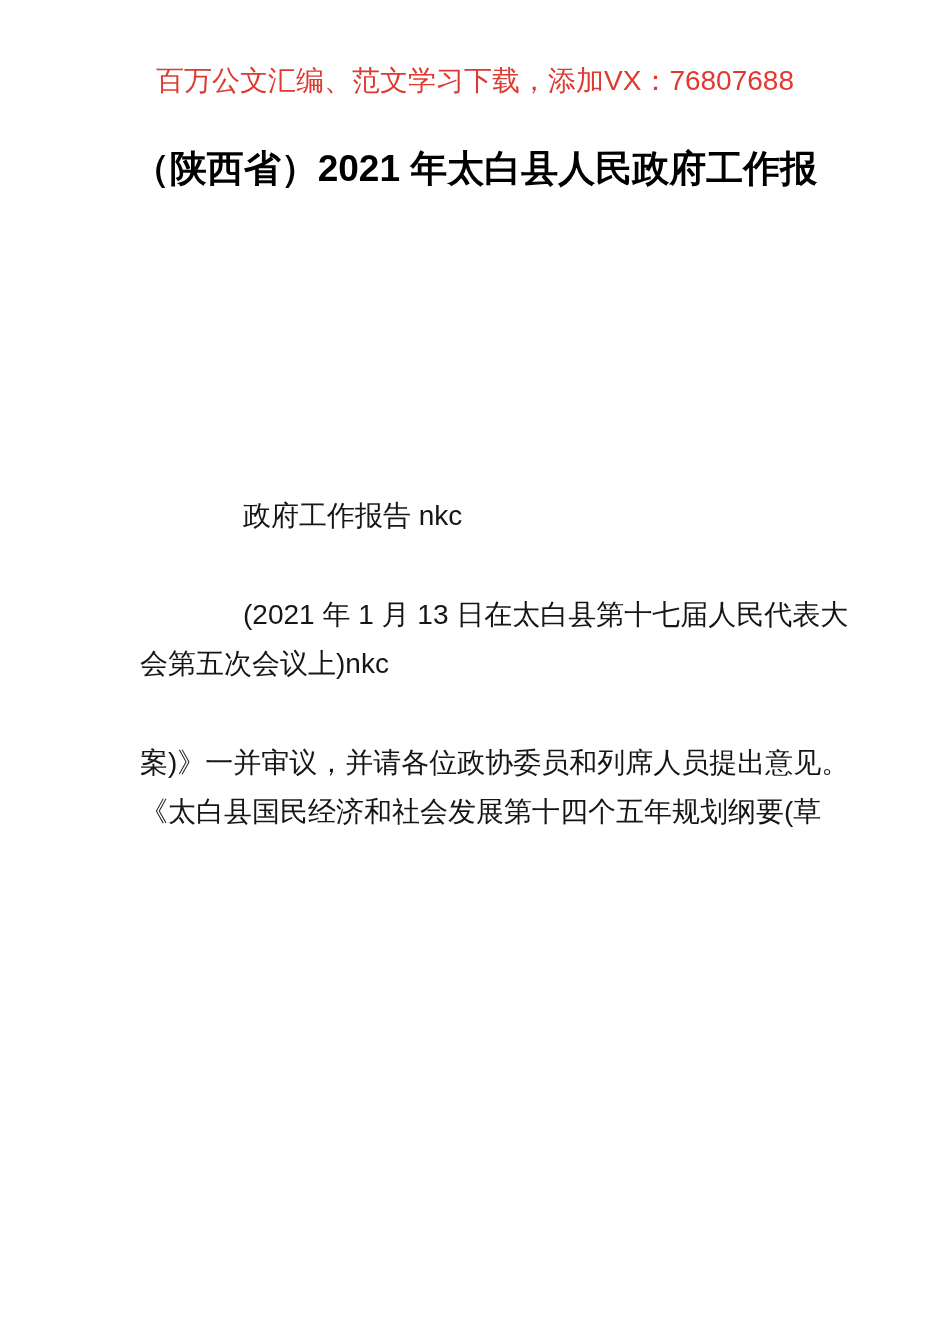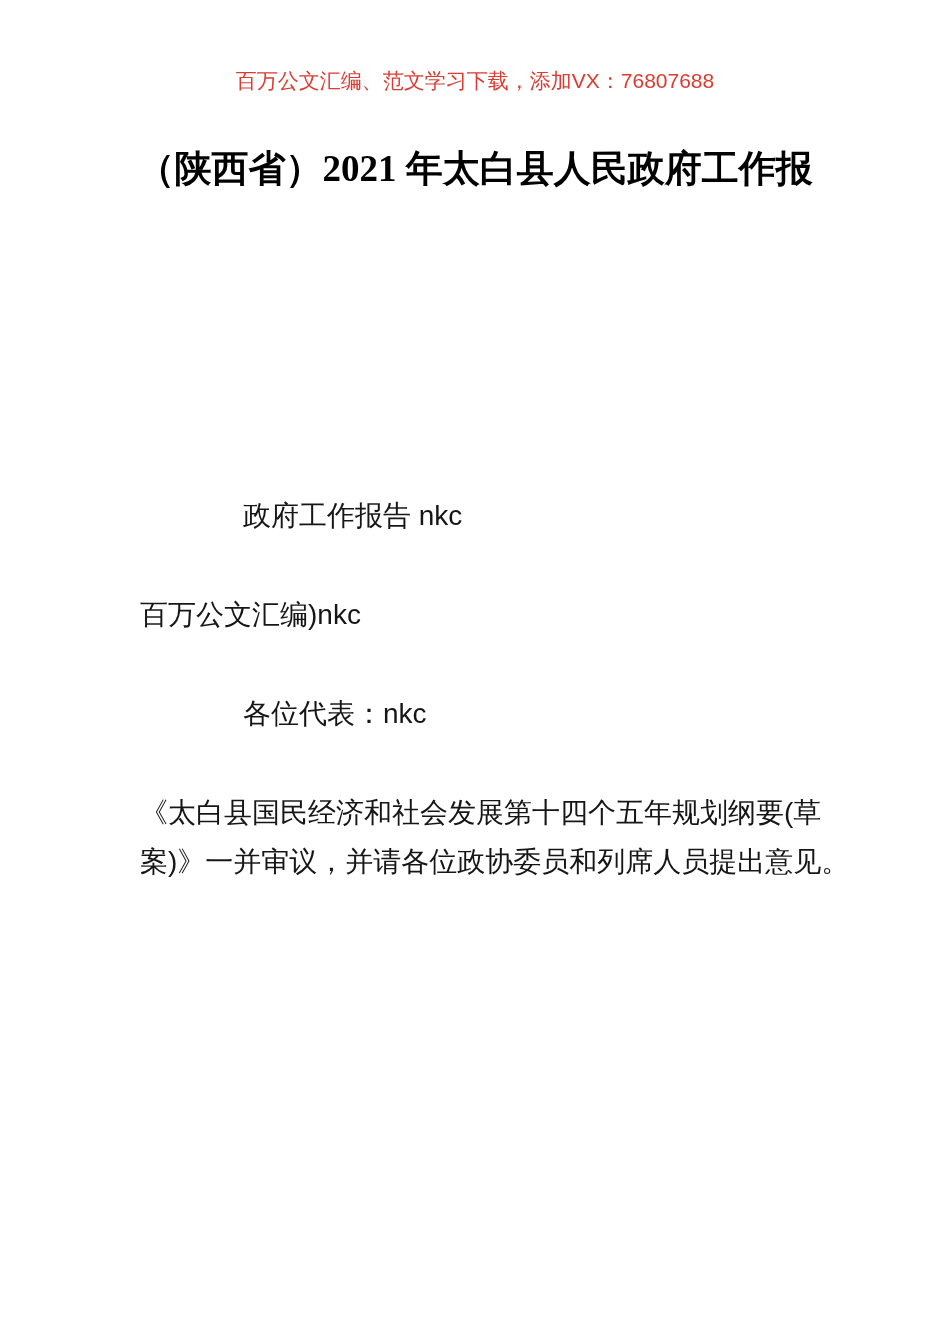--- a/index.html
+++ b/index.html
@@ -13,38 +13,38 @@
   .page {
     position: relative;
     width: 950px;
     height: 1344px;
     background: #ffffff;
   }
   
   .notice {
     margin-top: 66px;
     text-align: center;
-    font-size: 21px;
+    font-size: 28px;
     line-height: 30px;
     color: #dd3b31;
     white-space: pre;
   }
   
   .title {
     margin: 46px 0 0 0;
     padding: 0;
     text-align: center;
     font-size: 37px;
     line-height: 54px;
     font-weight: 700;
     color: #000000;
   }
   .t-line { white-space: pre; }
   .t-num {
-    font-family: Liberation Serif, serif;
+    font-family: Liberation Sans, sans-serif;
     font-weight: 700;
   }
   
   .bodytext {
     margin: 295px 120px 0 140px;
     font-size: 28px;
     line-height: 49px;
     color: #161616;
   }
   .para { margin: 0 0 50px 0; padding: 0; }
@@ -62,28 +62,26 @@
     <div class="t-line"><span>（陕西省）</span><span class="t-num">2021 </span><span>年太白县人民政府工作报</span></div>
   </h1>
 
   <div class="bodytext">
 
     <p class="para">
       <span class="line first">政府工作报告 nkc</span>
     </p>
 
     <p class="para">
-      <span class="line">百万公文汇编)nkc</span>
+      <span class="line first">(2021 年 1 月 13 日在太白县第十七届人民代表大</span>
+      <span class="line">会第五次会议上)nkc</span>
     </p>
 
 
-    <p class="para">
-      <span class="line first">各位代表：nkc</span>
-    </p>
 
     <p class="para">
+      <span class="line">案)》一并审议，并请各位政协委员和列席人员提出意见。</span>
       <span class="line">《太白县国民经济和社会发展第十四个五年规划纲要(草</span>
-      <span class="line">案)》一并审议，并请各位政协委员和列席人员提出意见。</span>
     </p>
 
   </div>
 
 </div>
 
 </body></html>

